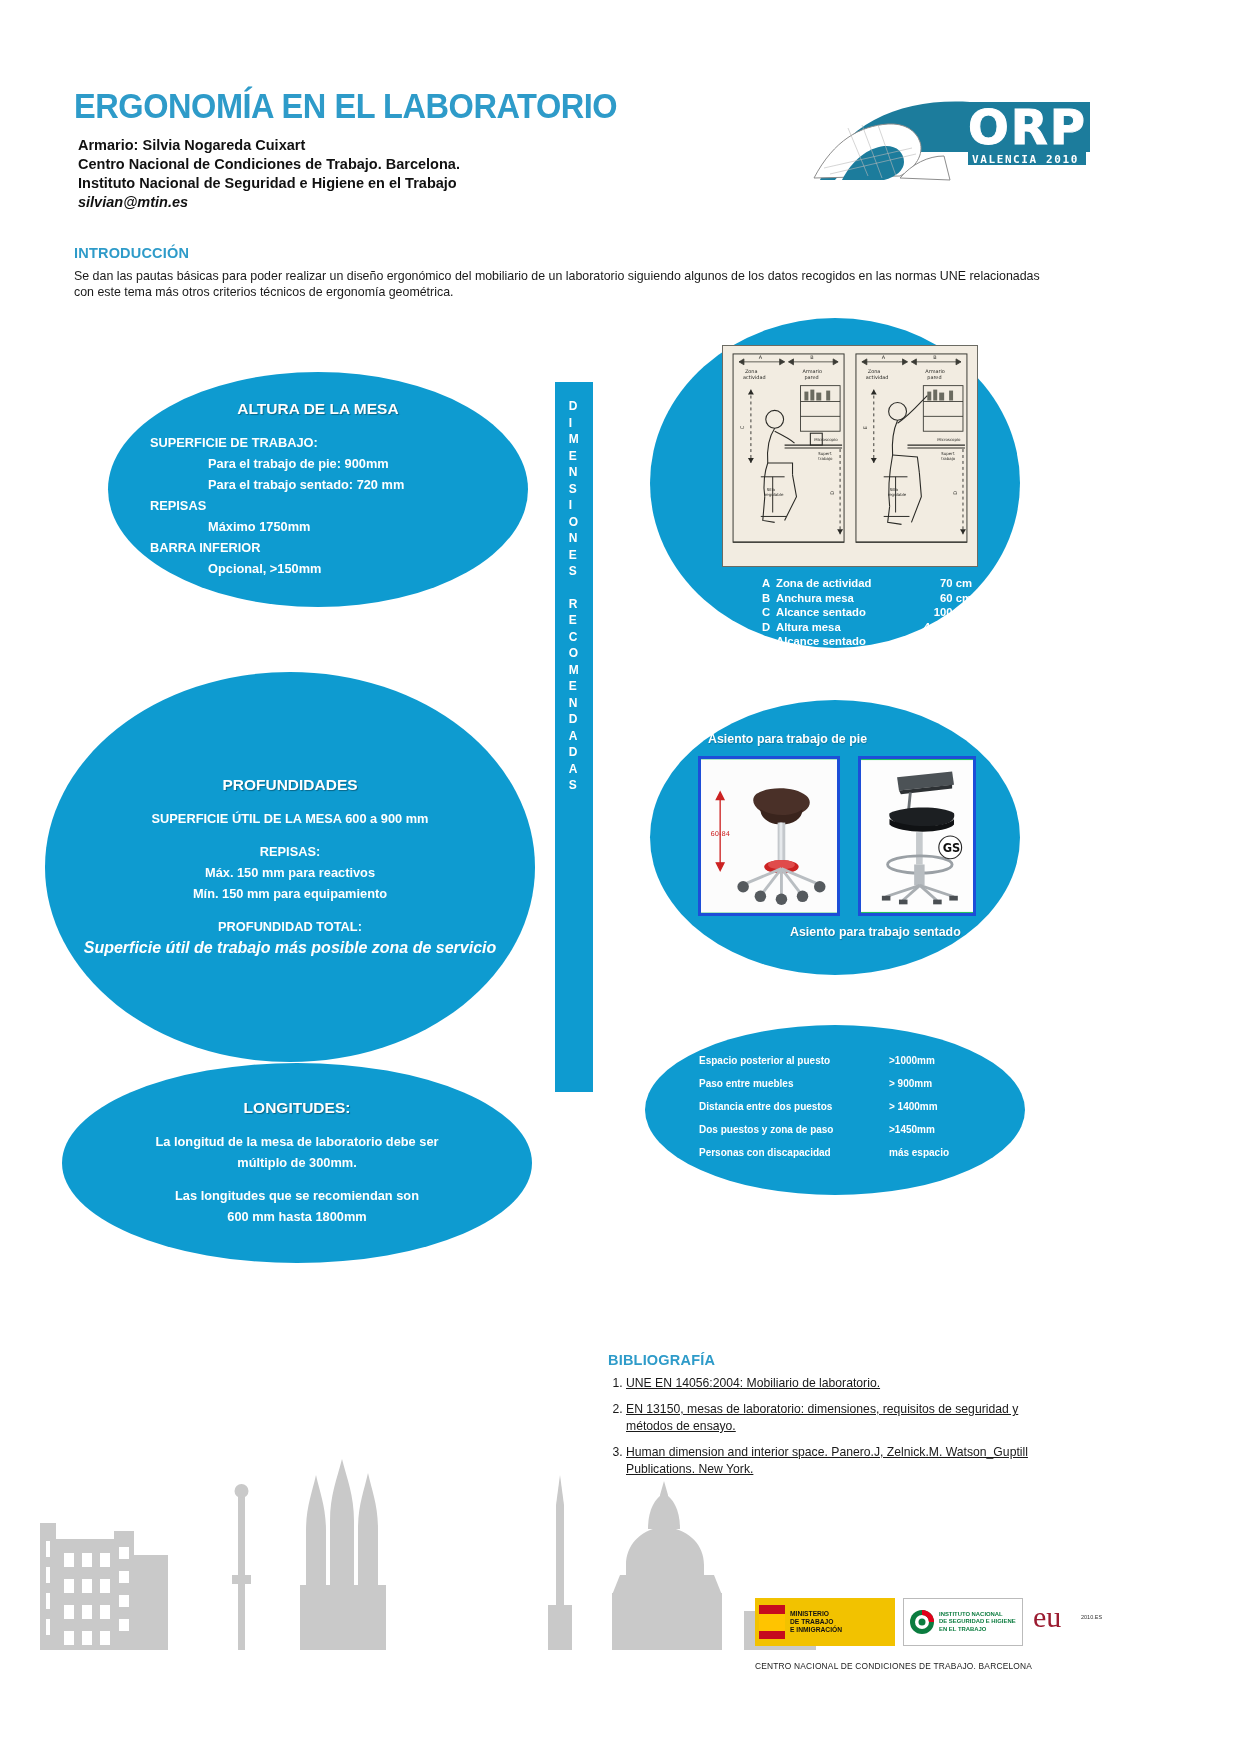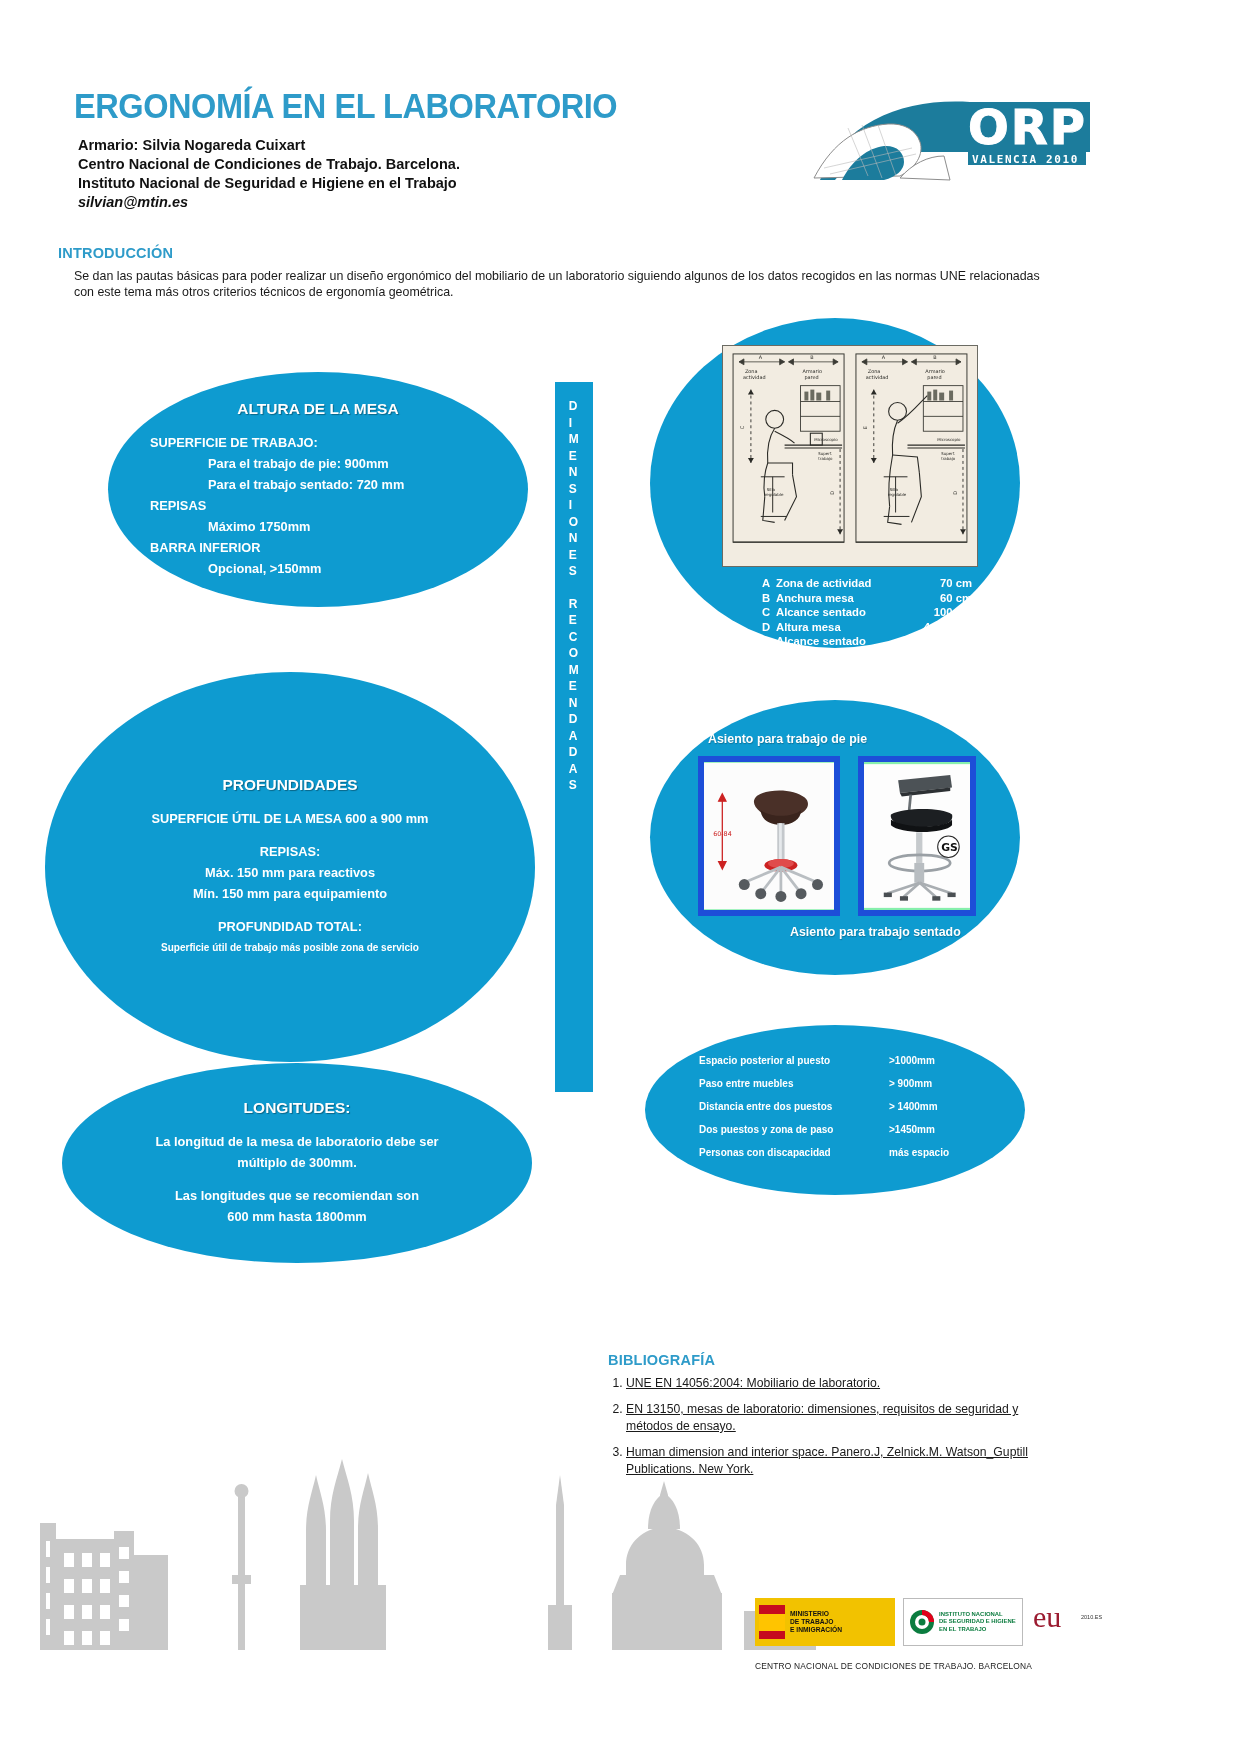--- a/index.html
+++ b/index.html
@@ -30,42 +30,42 @@
 
   
   .orp-logo { position:absolute; left:800px; top:92px; width:290px; height:92px; }
   .orp-logo svg { width:100%; height:100%; display:block; }
 
   
   .sec-head {
     position:absolute; font-size:14.5px; font-weight:bold;
     color:#2E9BC9; letter-spacing:0.2px;
   }
-  #intro-head { left:58px; top:245px; }
+  #intro-head { left:74px; top:245px; }
   .intro-body {
     position:absolute; left:74px; top:268px; width:985px;
     font-size:12.4px; color:#1a1a1a; line-height:16px;
   }
 
   
   .ellipse {
     position:absolute;
     background:#0E9BD0;
     border-radius:50%;
     color:#ffffff;
     text-align:center;
     display:flex; flex-direction:column; justify-content:center;
   }
   .el-title {
     font-size:15.5px; font-weight:bold; color:#fff;
     text-shadow:1px 1px 1px rgba(0,0,0,0.35);
     margin-bottom:14px;
   }
   .el-line { font-size:12.8px; font-weight:bold; line-height:21px; }
-  .el-line.small { font-size:10px; }
+  .el-line.small { font-size:16px;font-style:italic; }
   .el-left { text-align:left; }
   .spacer { height:12px; }
 
   
   #ellipse-altura { left:108px; top:372px; width:420px; height:235px; }
   #ellipse-altura .inner { padding:0 42px; }
   #ellipse-altura .ind2 { padding-left:58px; }
 
   
   #ellipse-profundidades { left:45px; top:672px; width:490px; height:390px; }
@@ -112,21 +112,21 @@
     position:absolute; left:650px; top:700px; width:370px; height:275px;
     background:#0E9BD0; border-radius:50%;
   }
   .seat-cap {
     position:absolute; color:#fff; font-size:12.4px; font-weight:bold;
     text-shadow:0.5px 0.5px 1px rgba(0,0,0,0.25);
   }
   #seat-cap-top { left:58px; top:32px; }
   #seat-cap-bottom { left:140px; top:225px; }
   .photo {
-    position:absolute; background:#86efac; border:6px solid #1d4ed8;
+    position:absolute; background:#22c55e; border:3px solid #1d4ed8;
     overflow:hidden;
   }
   #photo-saddle { left:48px; top:56px; width:142px; height:160px; }
   #photo-stool  { left:208px; top:56px; width:118px; height:160px; }
   .photo svg { width:100%; height:100%; display:block; }
 
   
   #ellipse-espacios {
     position:absolute; left:645px; top:1025px; width:380px; height:170px;
     background:#0E9BD0; border-radius:50%;

